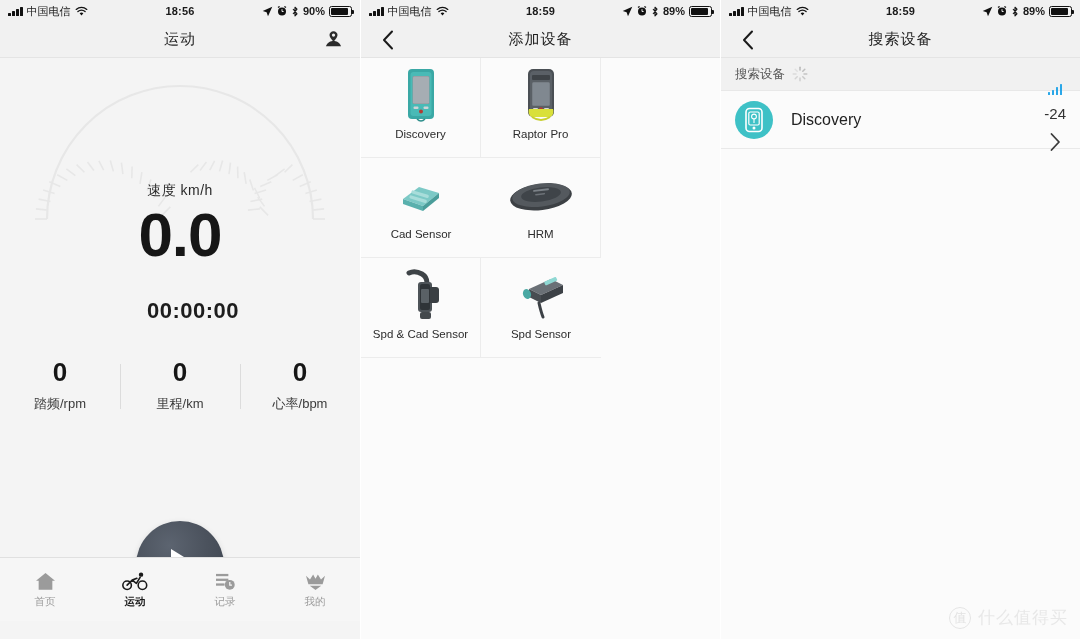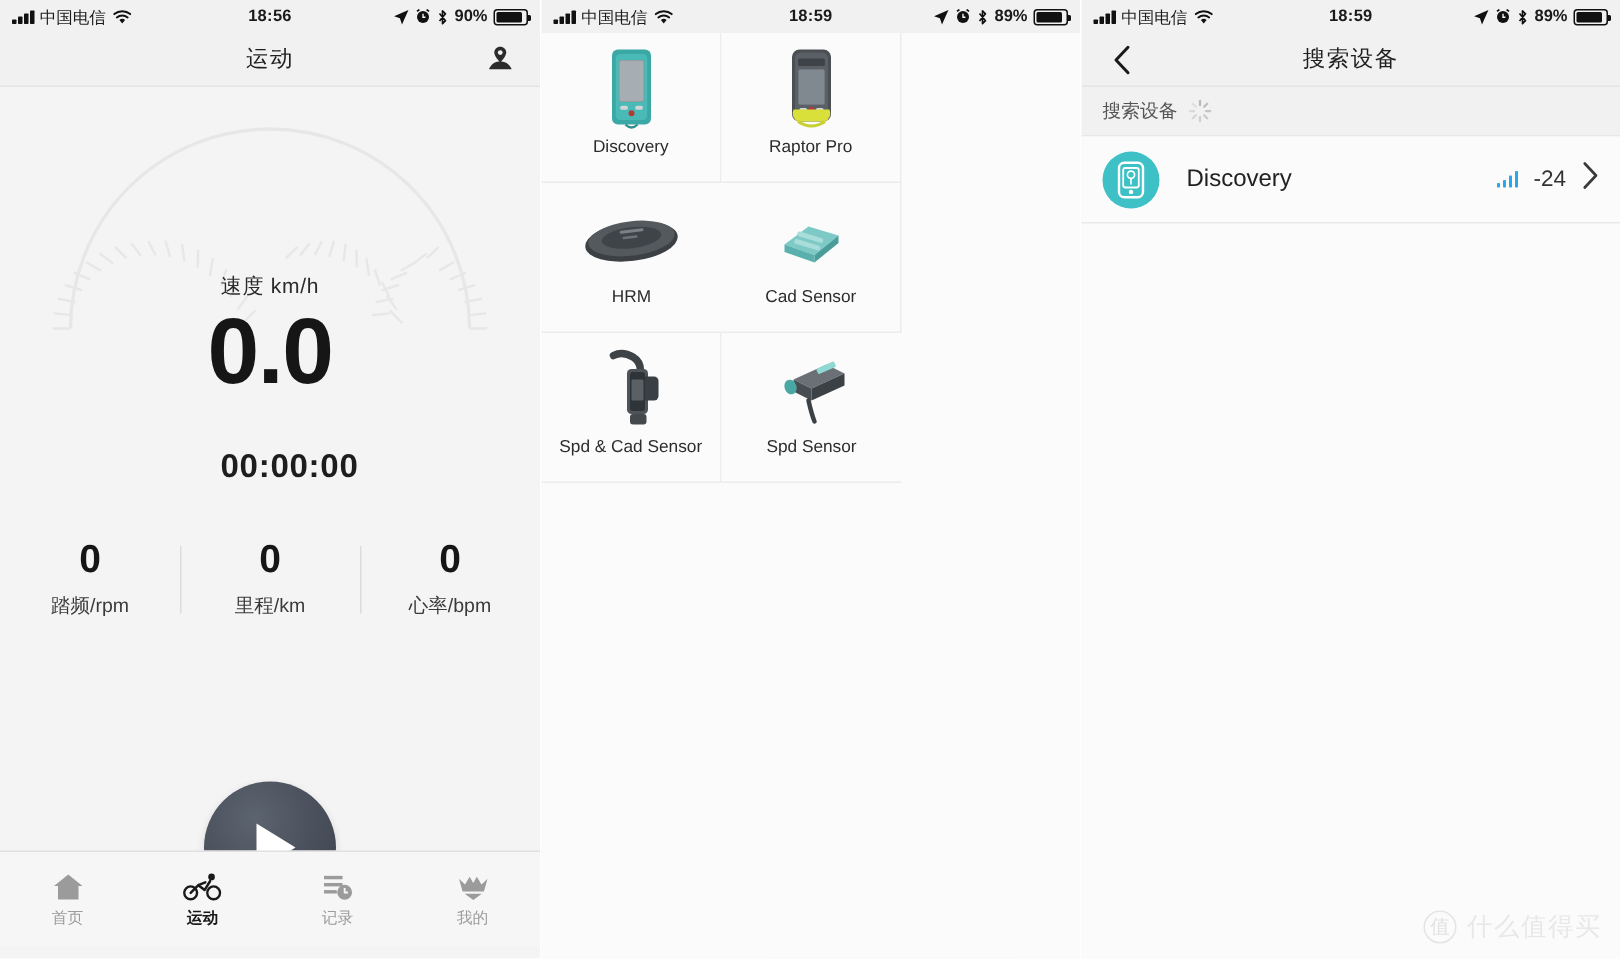--- a/index.html
+++ b/index.html
@@ -66,21 +66,21 @@
   .play-wrap { position: absolute; left: 50%; top: 463px; transform: translateX(-50%); cursor: pointer; }
   .play-btn { width: 88px; height: 88px; border-radius: 50%;
               background: radial-gradient(circle at 38% 28%, #5c6470 0%, #4b525d 45%, #3a414b 100%);
               display: flex; align-items: center; justify-content: center;
               box-shadow: 0 2px 6px rgba(0,0,0,0.12); }
   .play-tri { width: 0; height: 0; border-left: 26px solid #fff;
               border-top: 16px solid transparent; border-bottom: 16px solid transparent;
               margin-left: 8px; }
 
   
-  .tabbar { position: absolute; left: 0; right: 0; bottom: 8px; height: 64px;
+  .tabbar { position: absolute; left: 0; right: 0; bottom: 18px; height: 64px;
             background: #f6f6f6; border-top: 1px solid #e0e0e0;
             display: flex; align-items: center; justify-content: space-between; }
   .tab { flex: 1; text-align: center; cursor: pointer; color: #9b9b9b; }
   .tab.active { color: #1a1a1a; }
   .tab .ic { height: 22px; display: flex; align-items: center; justify-content: center; }
   .tab .tl { font-size: 10.5px; margin-top: 2px; }
   .tab.active .tl { font-weight: bold; }
 
   
   .grid { display: flex; flex-wrap: wrap; background: #fbfbfb; }
@@ -97,21 +97,21 @@
   .p3-body { height: 581px; background: #fbfbfb; }
   .search-head { height: 33px; background: #f1f1f1; display: flex; align-items: center;
                  padding: 0 14px; gap: 7px; border-bottom: 1px solid #e8e8e8; }
   .search-head-text { font-size: 12.5px; color: #555; }
   .spinner svg { display: block; }
   .dev-row { height: 58px; background: #fbfbfb; display: flex; align-items: center;
              padding: 0 14px; border-bottom: 1px solid #e9e9e9; cursor: pointer; }
   .dev-icon { width: 38px; height: 38px; border-radius: 50%; background: #3ec1c6;
               display: flex; align-items: center; justify-content: center; flex: 0 0 38px; }
   .dev-name { font-size: 16px; color: #222; margin-left: 18px; }
-  .dev-right { margin-left: auto; display: flex; align-items: center; gap: 10px; }
+  .dev-right { margin-left: auto; display: flex; align-items: center; gap: 10px; flex-direction: column; }
   .rssi { font-size: 15px; color: #333; }
   .sig { display: inline-flex; align-items: flex-end; gap: 1.5px; height: 11px; }
   .sig i { width: 2.5px; background: #2aa7e8; display: block; border-radius: 0.5px; }
   .sig i:nth-child(1){height:3px} .sig i:nth-child(2){height:5px}
   .sig i:nth-child(3){height:8px} .sig i:nth-child(4){height:11px}
 
   .watermark { position: absolute; right: 12px; bottom: 10px; display: flex;
                align-items: center; gap: 7px; opacity: 0.33; }
   .wm-badge { width: 22px; height: 22px; border-radius: 50%; border: 1.5px solid #b8b8b8;
               color: #b0b0b0; font-size: 13px; display: flex; align-items: center; justify-content: center; }
@@ -322,20 +322,28 @@
         <svg width="8" height="11" viewBox="0 0 8 11">
           <path d="M2 3 L6 7.8 L4 9.8 V1.2 L6 3.2 L2 8" stroke="#111" stroke-width="1.1" fill="none" stroke-linejoin="round"></path>
         </svg>
         <span class="pct">89%</span>
         <span class="batt">
             <span style="width:89%"></span>
           </span>
       </div>
     </div>
 
+    <div class="navbar">
+      <div class="nav-back">
+        <svg width="12" height="20" viewBox="0 0 12 20">
+            <path d="M10 1.5 L2 10 L10 18.5" stroke="#1a1a1a" stroke-width="2" fill="none" stroke-linecap="round" stroke-linejoin="round"></path>
+          </svg>
+      </div>
+      <div class="nav-title">添加设备</div>
+    </div>
 
     <div class="grid">
 
       <div class="cell">
         <div class="cell-img">
           <svg width="38" height="58" viewBox="0 0 38 58">
             <rect x="6" y="2" width="26" height="50" rx="4" fill="#3aa8a5"></rect>
             <rect x="8.5" y="5" width="21" height="44" rx="3" fill="#49bab6"></rect>
             <rect x="10.5" y="9" width="17" height="28" rx="1.5" fill="#8e9499"></rect>
             <rect x="11" y="9.5" width="16" height="27" rx="1.2" fill="#a6adb3"></rect>
@@ -361,42 +369,42 @@
             <circle cx="21" cy="42.2" r="2" fill="#b23b33"></circle>
             <path d="M9 42 h24 a6 6 0 0 1 -3 8 h-18 a6 6 0 0 1 -3 -8 z" fill="#d9e03a"></path>
             <path d="M12 50 q9 6 18 0" stroke="#c8cf2e" stroke-width="2" fill="none"></path>
           </svg>
         </div>
         <div class="cell-label">Raptor Pro</div>
       </div>
 
       <div class="cell">
         <div class="cell-img">
+          <svg width="52" height="42" viewBox="0 0 52 42">
+            <path d="M8 24 L24 12 L44 18 L28 31 Z" fill="#7cc9c6"></path>
+            <path d="M8 24 L28 31 L28 36 L8 29 Z" fill="#59b0ad"></path>
+            <path d="M28 31 L44 18 L44 23 L28 36 Z" fill="#4a9d9a"></path>
+            <rect x="17" y="15" width="18" height="3.2" rx="1.4" fill="#a8ddda" transform="rotate(17 17 15)"></rect>
+            <rect x="15" y="20" width="18" height="3.2" rx="1.4" fill="#a8ddda" transform="rotate(17 15 20)"></rect>
+          </svg>
+        </div>
+        <div class="cell-label">Cad Sensor</div>
+      </div>
+
+      <div class="cell">
+        <div class="cell-img">
           <svg width="66" height="34" viewBox="0 0 66 34">
             <ellipse cx="33" cy="18" rx="31" ry="13" fill="#3c4044" transform="rotate(-7 33 18)"></ellipse>
             <ellipse cx="33" cy="16" rx="29" ry="11.5" fill="#54595e" transform="rotate(-7 33 16)"></ellipse>
             <ellipse cx="33" cy="15.5" rx="20" ry="7" fill="#3f4449" transform="rotate(-7 33 15.5)"></ellipse>
             <rect x="25" y="11" width="16" height="2" rx="1" fill="#7b8187" transform="rotate(-7 25 11)"></rect>
             <rect x="27" y="15" width="10" height="1.6" rx="0.8" fill="#6d7278" transform="rotate(-7 27 15)"></rect>
           </svg>
         </div>
         <div class="cell-label">HRM</div>
-      </div>
-
-      <div class="cell">
-        <div class="cell-img">
-          <svg width="52" height="42" viewBox="0 0 52 42">
-            <path d="M8 24 L24 12 L44 18 L28 31 Z" fill="#7cc9c6"></path>
-            <path d="M8 24 L28 31 L28 36 L8 29 Z" fill="#59b0ad"></path>
-            <path d="M28 31 L44 18 L44 23 L28 36 Z" fill="#4a9d9a"></path>
-            <rect x="17" y="15" width="18" height="3.2" rx="1.4" fill="#a8ddda" transform="rotate(17 17 15)"></rect>
-            <rect x="15" y="20" width="18" height="3.2" rx="1.4" fill="#a8ddda" transform="rotate(17 15 20)"></rect>
-          </svg>
-        </div>
-        <div class="cell-label">Cad Sensor</div>
       </div>
 
       <div class="cell">
         <div class="cell-img">
           <svg width="44" height="58" viewBox="0 0 44 58">
             <path d="M10 6 q6 -3 13 1 q5 3 5 9" stroke="#3e4347" stroke-width="5" fill="none" stroke-linecap="round"></path>
             <rect x="19" y="15" width="14" height="30" rx="3" fill="#4d5358"></rect>
             <rect x="21" y="17" width="10" height="26" rx="2" fill="#2f3438"></rect>
             <rect x="22" y="22" width="8" height="14" rx="1" fill="#5a6166"></rect>
             <path d="M31 20 h6 a3 3 0 0 1 3 3 v10 a3 3 0 0 1 -3 3 h-6 z" fill="#3a3f43"></path>

